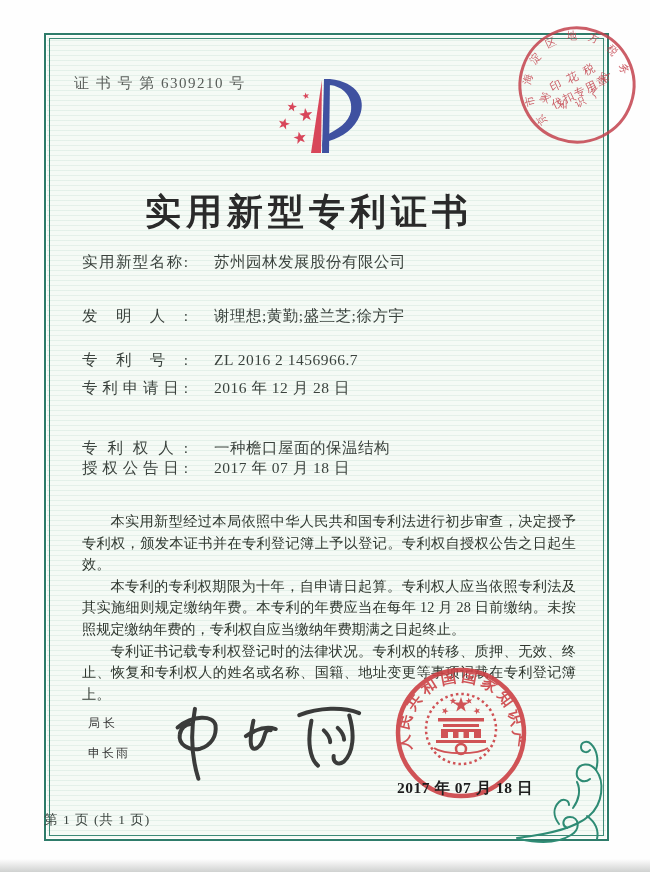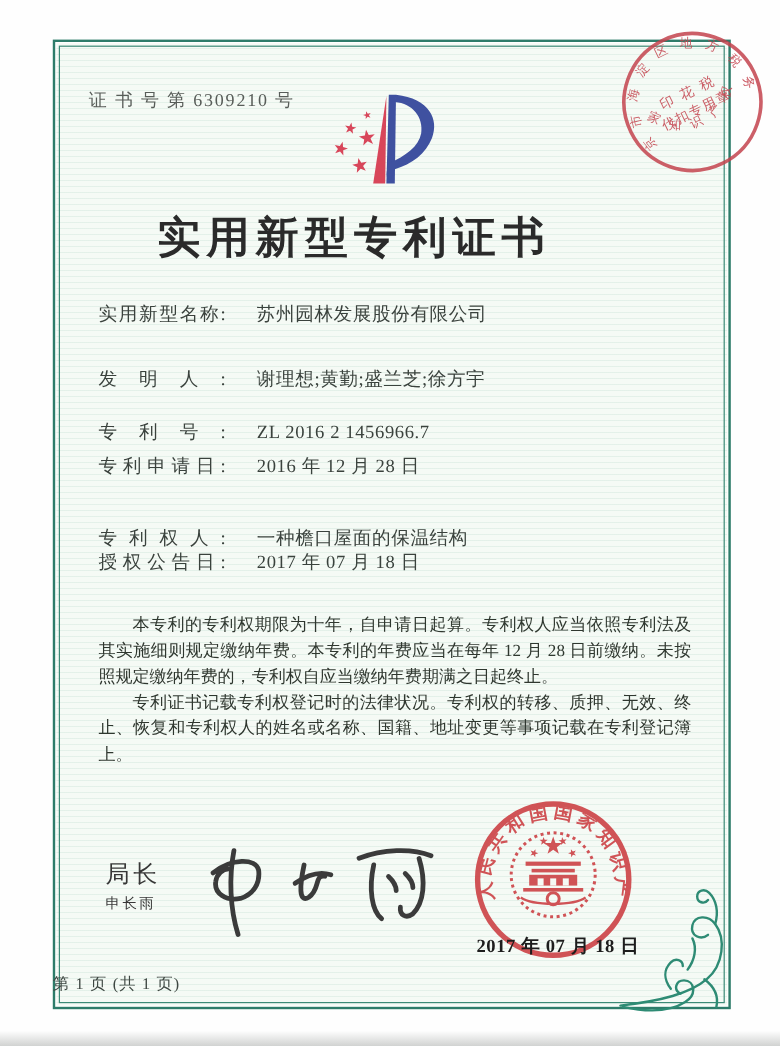--- a/index.html
+++ b/index.html
@@ -18,35 +18,35 @@
       repeating-linear-gradient(180deg, rgba(110,175,152,.13) 0px, rgba(110,175,152,.13) 1px, rgba(255,255,255,0) 1px, rgba(255,255,255,0) 5px),
       #f5faf5;
   }
   .frame::before{
     content:"";position:absolute;inset:3px;border:1px solid #3c8a77;
   }
   .cert-no{left:74px;top:74px;font-size:15px;letter-spacing:1.5px;color:#585d59;}
   .logo{left:250px;top:70px;}
   .title{
     left:0;top:174px;width:590px;text-align:center;
-    font-size:36px;font-weight:600;letter-spacing:5px;color:#2a2a2a;margin:0;
+    font-size:36px;font-weight:600;letter-spacing:5px;color:#2a2a2a;margin:14px;
   }
   .field{left:82px;font-size:15.5px;color:#3a423d;white-space:nowrap;}
   .f1{top:252px;} .f2{top:306px;} .f3{top:350px;} .f4{top:378px;} .f5{top:438px;} .f6{top:458px;}
   .flabel{
     display:inline-block;width:106px;margin-right:26px;
     text-align:justify;text-align-last:justify;
   }
   .fvalue{letter-spacing:0.5px;}
   .paras{
     left:82px;top:511px;width:494px;
     font-size:14.2px;line-height:21.6px;color:#2f372f;text-align:justify;
   }
   .paras p{margin:0;text-indent:2em;}
-  .director-title{left:88px;top:715px;font-size:20px;letter-spacing:3px;color:#373737;}
+  .director-title{left:88px;top:715px;font-size:12px;letter-spacing:3px;color:#373737;}
   .director-name{left:88px;top:745px;font-size:12px;letter-spacing:2px;color:#373737;}
   .sig{left:162px;top:690px;}
   .seal{left:386px;top:658px;}
   .seal-date{left:397px;top:778px;font-size:15.5px;font-weight:600;letter-spacing:0.5px;color:#1d1d1d;}
   .stamp{left:510px;top:18px;}
   .flourish{left:503px;top:720px;}
   .footer{
     left:44px;top:811px;width:561px;text-align:left;
     font-size:13.5px;letter-spacing:1px;color:#3e4742;
   }
@@ -93,20 +93,21 @@
   <span class="flabel">专利申请日:</span><span class="fvalue">2016 年 12 月 28 日</span>
 </div>
 <div class="abs field f5">
   <span class="flabel">专利权人:</span><span class="fvalue">一种檐口屋面的保温结构</span>
 </div>
 <div class="abs field f6">
   <span class="flabel">授权公告日:</span><span class="fvalue">2017 年 07 月 18 日</span>
 </div>
 
 <div class="abs paras">
+  <p>本实用新型经过本局依照中华人民共和国专利法进行初步审查，决定授予专利权，颁发本证书并在专利登记簿上予以登记。专利权自授权公告之日起生效。</p>
   <p>本专利的专利权期限为十年，自申请日起算。专利权人应当依照专利法及其实施细则规定缴纳年费。本专利的年费应当在每年 12 月 28 日前缴纳。未按照规定缴纳年费的，专利权自应当缴纳年费期满之日起终止。</p>
   <p>专利证书记载专利权登记时的法律状况。专利权的转移、质押、无效、终止、恢复和专利权人的姓名或名称、国籍、地址变更等事项记载在专利登记簿上。</p>
 </div>
 
 <div class="abs director-title">局长</div>
 <div class="abs director-name">申长雨</div>
 
 <svg class="abs sig" width="230" height="95" viewBox="0 0 230 95">
   <g stroke="#2b2b2b" stroke-width="4" stroke-linecap="round" fill="none" opacity="0.92" transform="rotate(-2 115 48)">
     <path d="M34,16 C29,38 29,64 35,86"></path>

